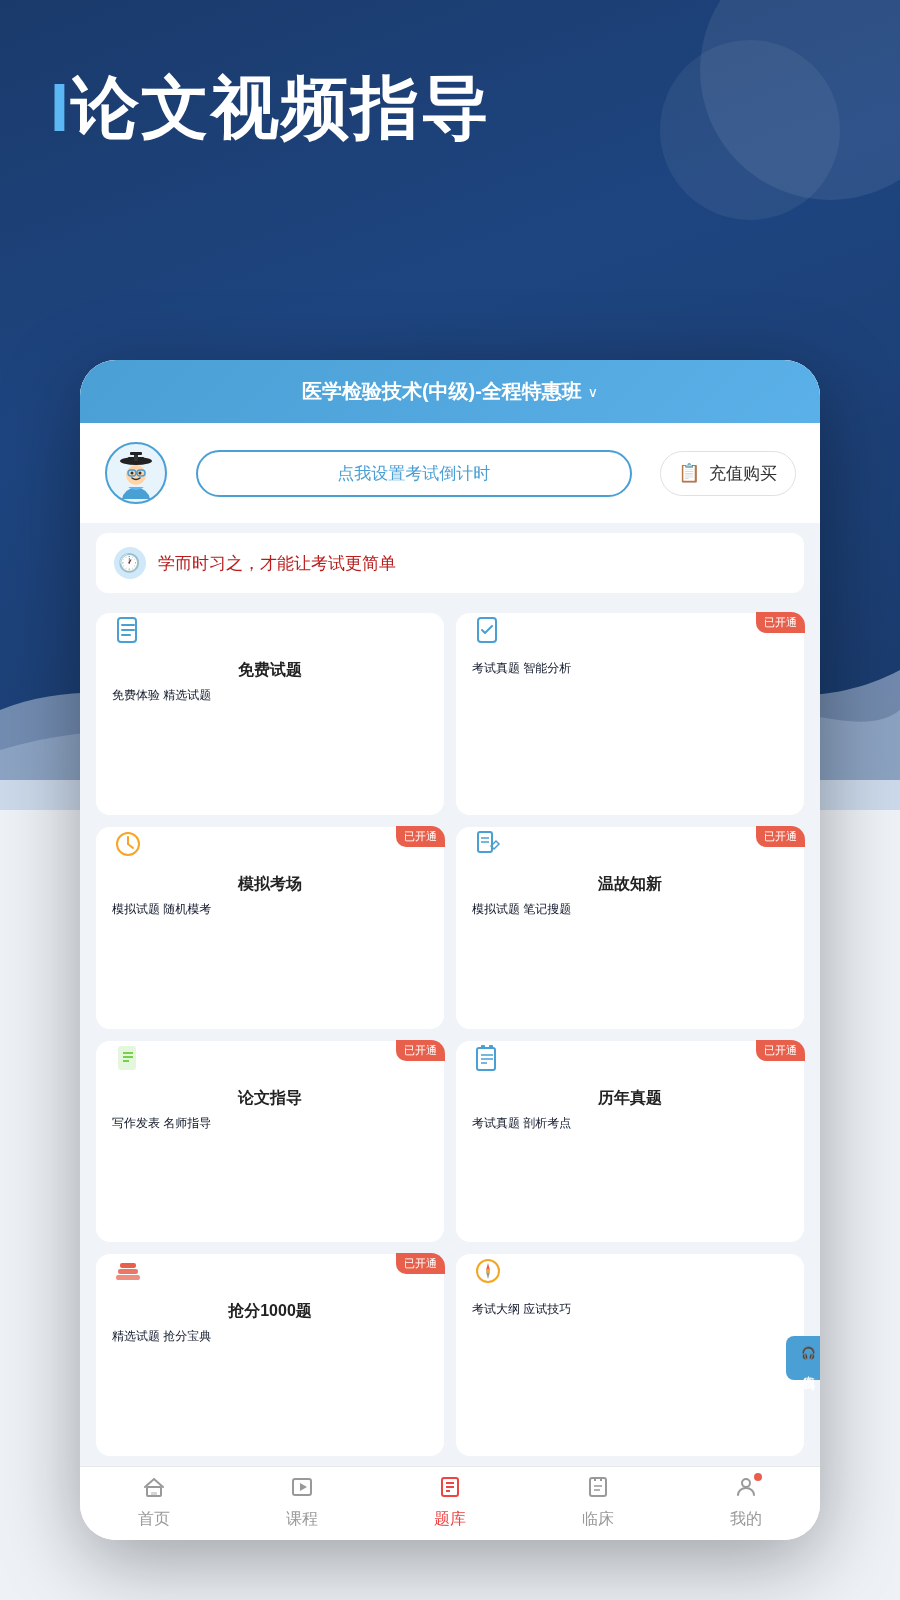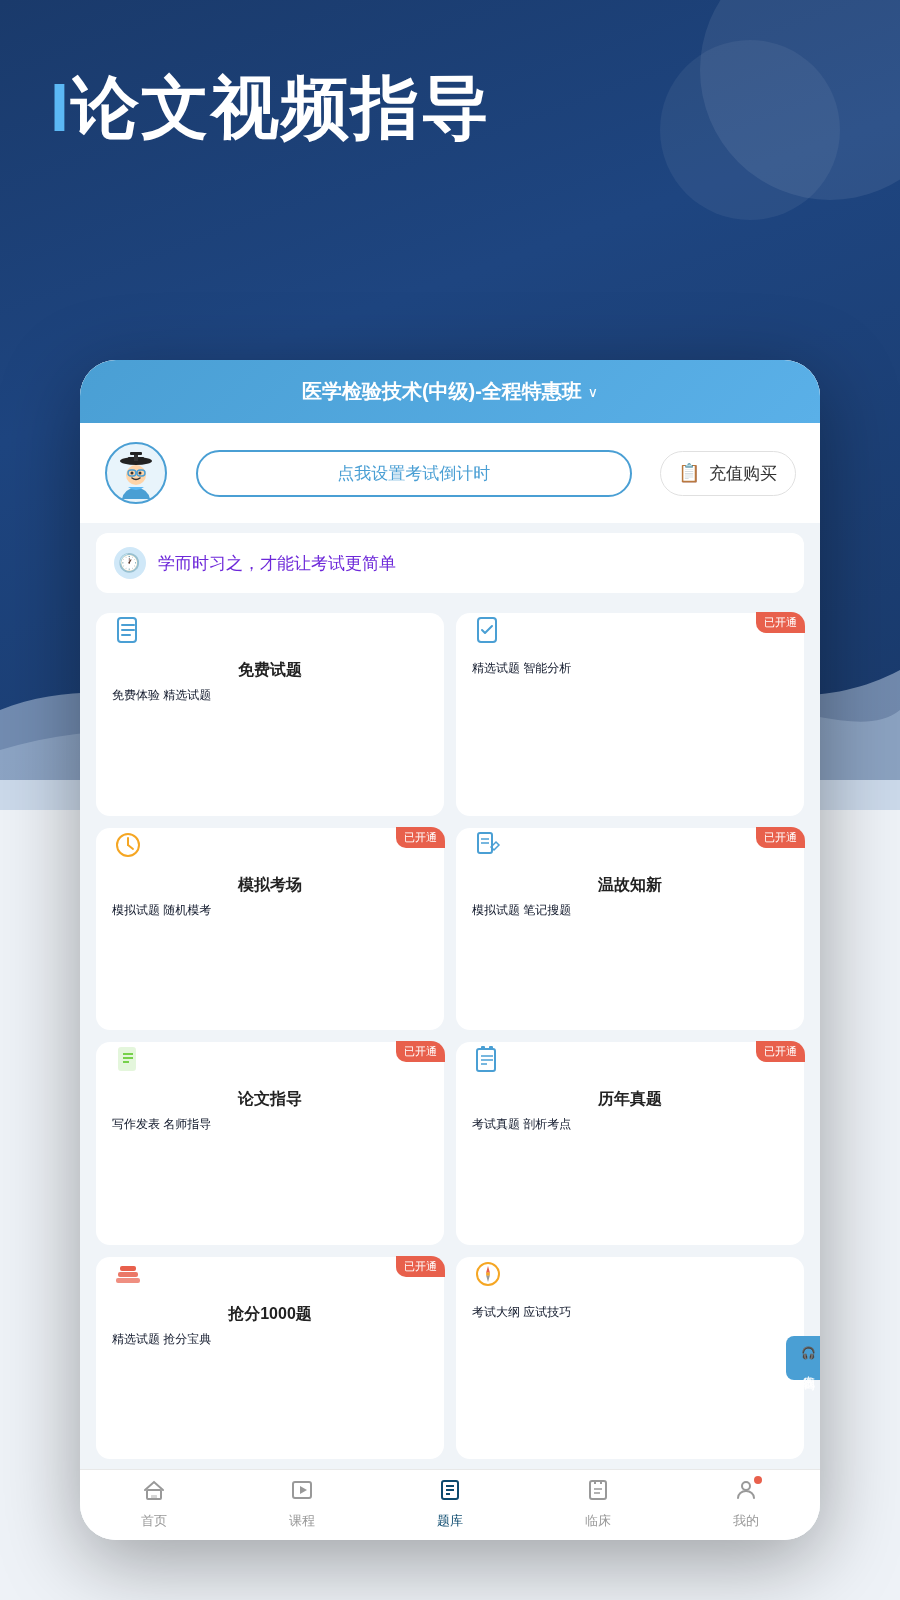--- a/index.html
+++ b/index.html
@@ -176,21 +176,21 @@
       border-radius: 50%;
       background: #d0e8f8;
       display: flex;
       align-items: center;
       justify-content: center;
       color: #4a9fd4;
       font-size: 18px;
       flex-shrink: 0;
     }
     .motto-text {
-      color: #6d28d9;
+      color: #b91c1c;
       font-size: 17px;
     }
 
     
     .cards-grid {
       display: grid;
       grid-template-columns: 1fr 1fr;
       gap: 12px;
       padding: 10px 16px;
       flex: 1;
@@ -257,25 +257,25 @@
       padding: 8px 0 10px;
       flex-shrink: 0;
       margin-top: auto;
     }
     .nav-item {
       flex: 1;
       display: flex;
       flex-direction: column;
       align-items: center;
       gap: 4px;
-      font-size: 13px;
+      font-size: 16px;
       color: #999;
     }
     .nav-item.active {
-      color: #0c4a6e;
+      color: #ef4444;
       justify-content: flex-end;
     }
     .nav-icon {
       font-size: 22px;
     }
     .nav-badge {
       position: relative;
     }
     .nav-badge::after {
       content: '';
@@ -367,21 +367,21 @@
             </svg></div>
     <div class="card-title">免费试题</div>
     <div class="card-desc">免费体验 精选试题</div>
   </div>
         <div class="feature-card">
     <span class="badge-active">已开通</span>
     <div class="card-icon"><svg class="svg-icon" viewBox="0 0 32 32">
               <rect x="6" y="4" width="18" height="24" rx="3" fill="none" stroke="#4a9fd4" stroke-width="2"></rect>
               <polyline points="10,16 13,19 20,12" stroke="#4a9fd4" stroke-width="2" fill="none" stroke-linecap="round" stroke-linejoin="round"></polyline>
             </svg></div>
-    <div class="card-desc">精选试题 智能分析</div>
+    <div class="card-desc">考试真题 智能分析</div>
   </div>
         <div class="feature-card">
     <span class="badge-active">已开通</span>
     <div class="card-icon"><svg class="svg-icon" viewBox="0 0 32 32">
               <circle cx="16" cy="16" r="11" fill="none" stroke="#f5a623" stroke-width="2"></circle>
               <line x1="16" y1="9" x2="16" y2="16" stroke="#f5a623" stroke-width="2" stroke-linecap="round"></line>
               <line x1="16" y1="16" x2="21" y2="20" stroke="#f5a623" stroke-width="2" stroke-linecap="round"></line>
             </svg></div>
     <div class="card-title">模拟考场</div>
     <div class="card-desc">模拟试题 随机模考</div>

